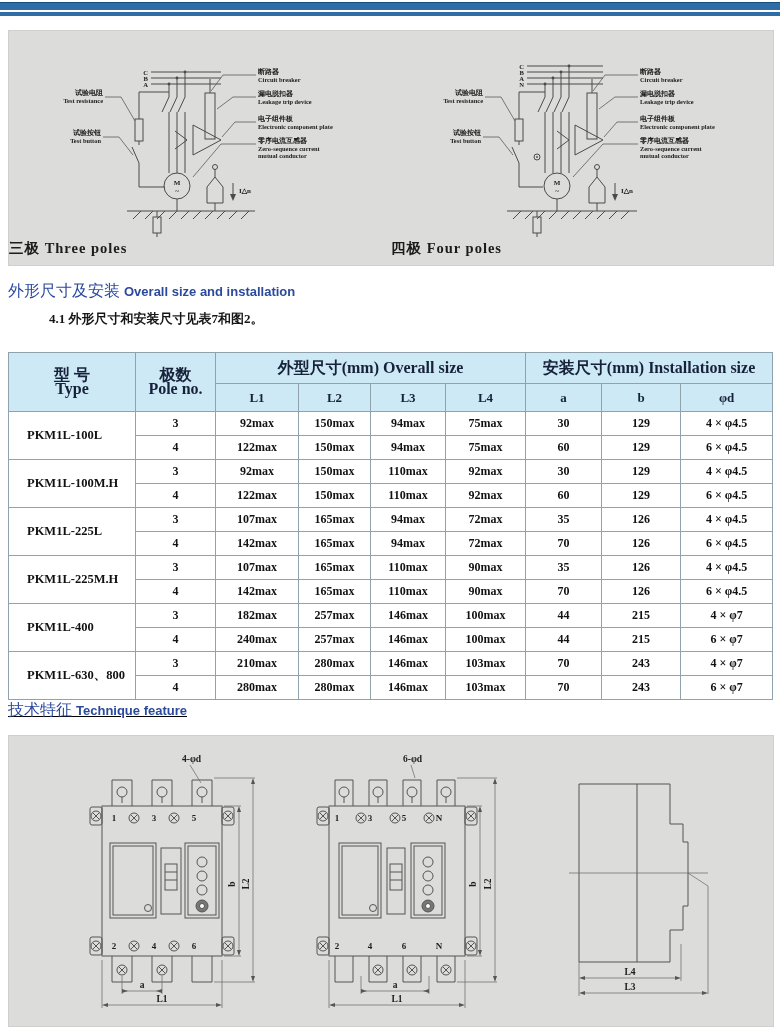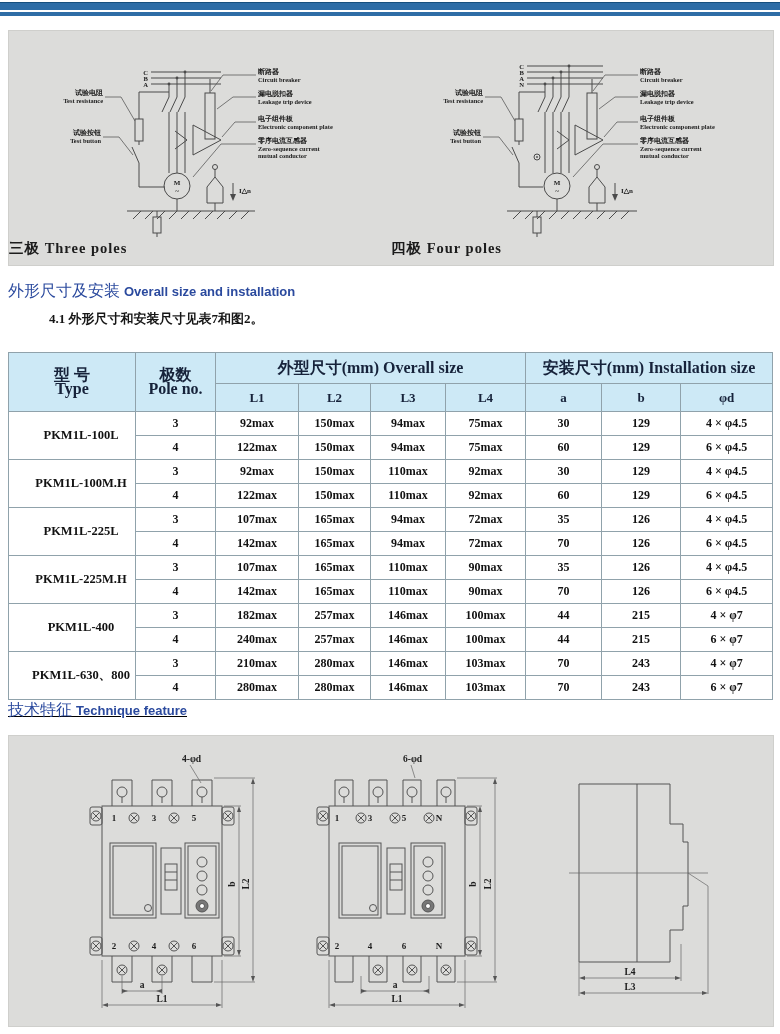--- a/index.html
+++ b/index.html
@@ -35,21 +35,21 @@
   table.sizetable{border-collapse:collapse;table-layout:fixed;width:764px;
       font-family:"Liberation Serif",serif;}
   .sizetable th,.sizetable td{border:1px solid #90a2ab;padding:0;}
   .sizetable{border:1px solid #6d828c;}
   .sizetable thead th{background:#cde9f6;font-weight:bold;color:#16223a;
       font-size:16px;line-height:14px;}
   .sizetable thead .sub th{font-size:13px;height:27px;}
   .sizetable thead .main th{height:30px;}
   .sizetable tbody td{background:#ffffff;text-align:center;font-weight:bold;
       font-size:12px;color:#121212;height:23px;}
-  .sizetable td.type-cell{text-align:center;padding-left:18px;font-size:12.5px;}
+  .sizetable td.type-cell{text-align:left;padding-left:18px;font-size:12.5px;}
   
   .dln{stroke:#555;stroke-width:1;fill:none;}
   .dthin{stroke:#666;stroke-width:0.7;fill:none;}
   .dfil{fill:#555;stroke:none;}
   .dtext{font-family:"Liberation Serif",serif;font-weight:bold;font-size:9.5px;fill:#1c1c1c;}
   .dsm{font-family:"Liberation Serif",serif;font-weight:bold;font-size:9px;fill:#1c1c1c;}
 </style>
 </head>
 <body>
 

